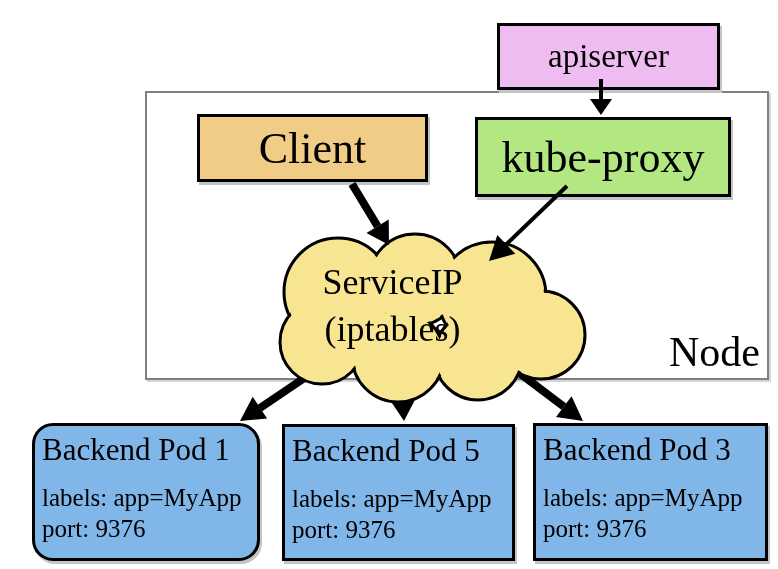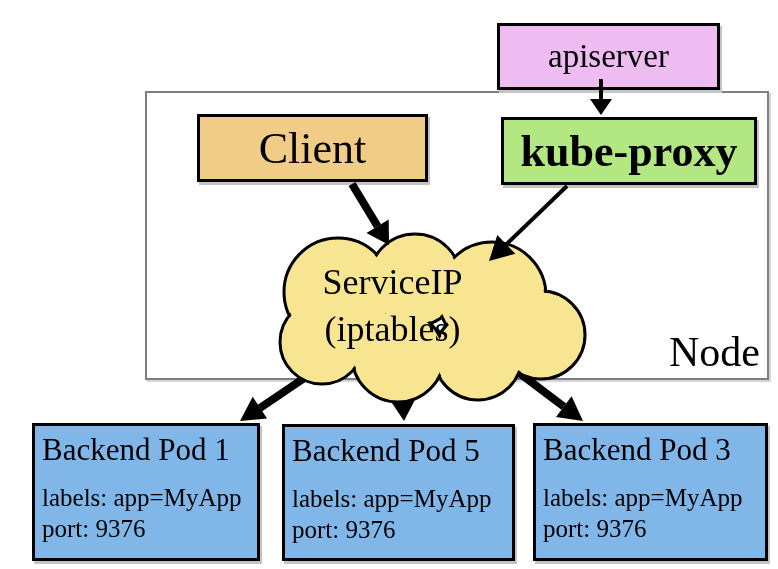--- a/index.html
+++ b/index.html
@@ -12,41 +12,41 @@
     border:2px solid var(--node_border,#7f7f7f);box-sizing:border-box;
     background:#ffffff;box-shadow:2px 2px 0 #d6d6d6;
   }
   .box{
     position:absolute;box-sizing:border-box;border:3px solid #000;
     display:flex;align-items:center;justify-content:center;
     font-size:44px;box-shadow:2px 3px 0 #c4c4c4;
   }
   .box.apiserver{left:497px;top:23px;width:223px;height:67px;background:var(--apiserver_fill,#eebcf0);font-size:33px;}
   .box.client{left:197px;top:114px;width:231px;height:68px;background:var(--client_fill,#f0cc86);}
-  .box.kubeproxy{left:501px;top:117px;width:256px;height:68px;background:var(--kube_proxy_fill,#b2e781);font-weight:bold;}
+  .box.kubeproxy{left:475px;top:117px;width:256px;height:80px;background:var(--kube_proxy_fill,#b2e781);}
   .diagram-svg{position:absolute;left:0;top:0;width:778px;height:569px;pointer-events:none;}
   .cf{fill:var(--cloud_fill,#f8e592);stroke:#000;stroke-width:3px;}
   .cc{fill:var(--cloud_fill,#f8e592);stroke:none;}
   .al{stroke:var(--arrow,#000);}
   .al.w4{stroke-width:4px;}
   .al.w8{stroke-width:8px;}
   .ah{fill:var(--arrow,#000);stroke:none;}
   .cloud-text{
     position:absolute;left:285px;top:259px;width:215px;text-align:center;
     font-size:36px;line-height:47px;z-index:10;
   }
   .node-label{
     position:absolute;left:620px;top:329px;width:140px;text-align:right;
     font-size:42px;line-height:46px;z-index:5;
   }
   .pod{
     position:absolute;box-sizing:border-box;border:3px solid #000;
     background:var(--pod_fill,#80b6e8);padding:3px 7px;box-shadow:2px 3px 0 #c4c4c4;
   }
-  .pod.p1{left:32px;top:423px;width:228px;height:138px;}
+  .pod.p1{left:32px;top:423px;width:228px;height:138px;border-radius:21px;}
   .pod.p2{left:282px;top:424px;width:233px;height:137px;}
   .pod.p3{left:533px;top:423px;width:235px;height:138px;}
   .pod-title{font-size:31px;line-height:42px;}
   .pod-detail{font-size:25px;line-height:31px;}
   .pod-detail.first{margin-top:11px;font-family:Liberation Serif, serif;}
 </style>
 </head>
 <body>
 
 <div class="canvas">

